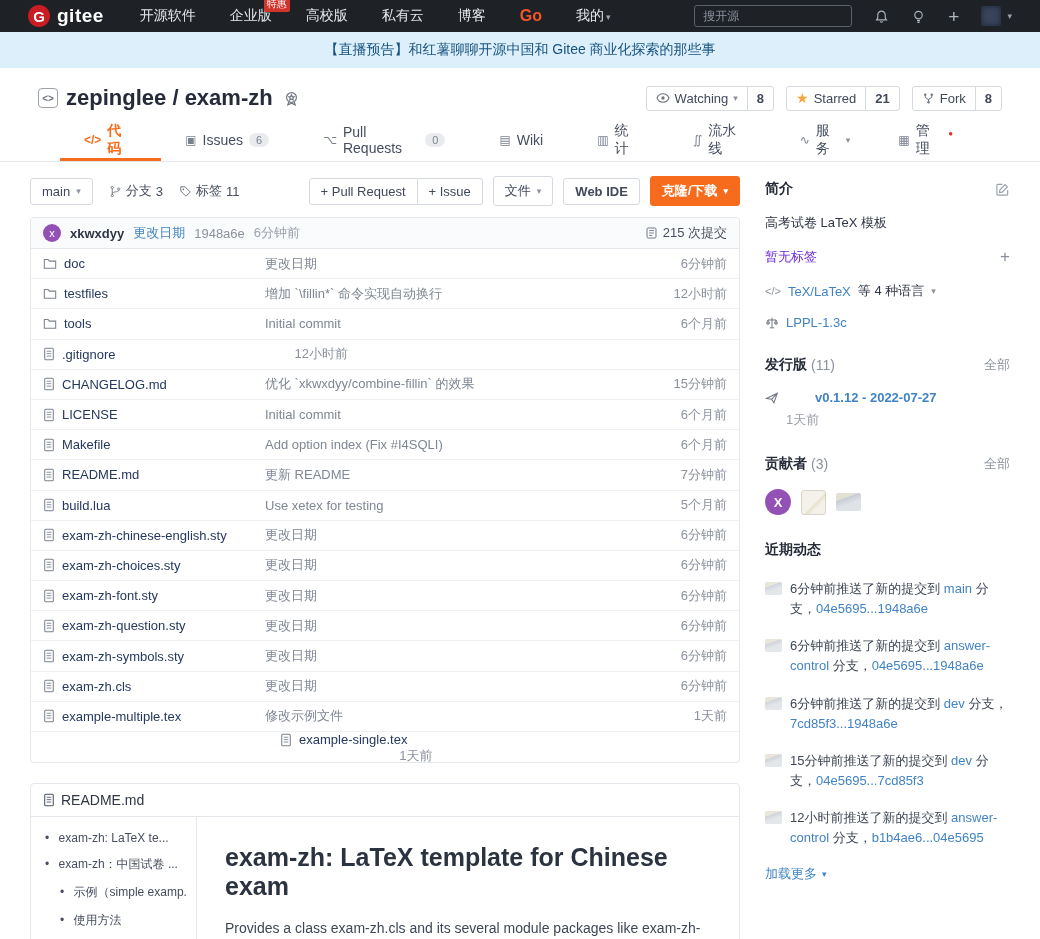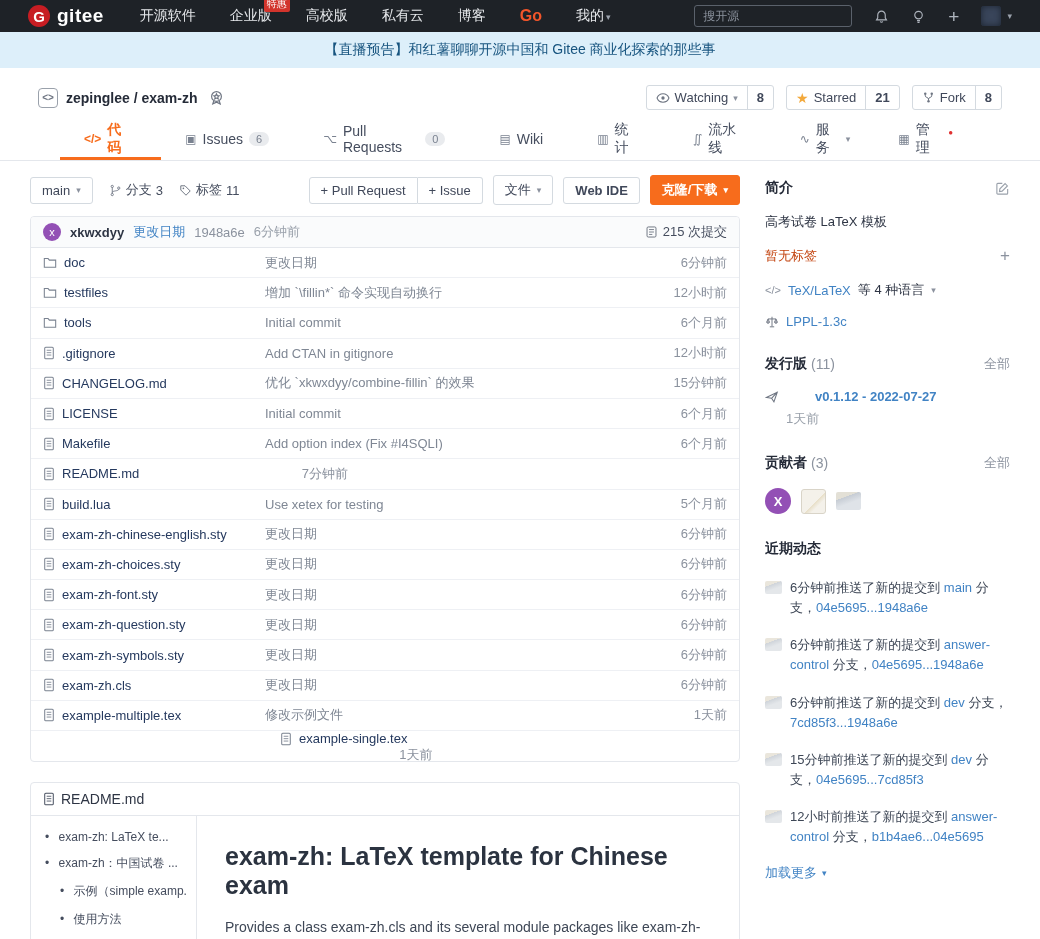--- a/index.html
+++ b/index.html
@@ -41,21 +41,21 @@
   
   .banner{height:36px;background:var(--banner-bg);display:flex;align-items:center;justify-content:center;}
   .banner a{color:var(--banner-fg);font-size:14px;}
 
   
   .repo-head{background:#fff;border-bottom:1px solid var(--border);}
   .container{width:980px;margin:0 auto;}
   .title-row{display:flex;align-items:center;padding:17px 8px 10px;}
   .repo-ico{width:20px;height:20px;border:1px solid #9aa1ab;border-radius:4px;color:#6e7582;font-size:10px;
             display:flex;align-items:center;justify-content:center;margin-right:8px;font-weight:bold;}
-  .repo-title{font-size:14px;font-weight:bold;color:#252b38;}
+  .repo-title{font-size:22px;font-weight:bold;color:#252b38;}
   .repo-title a{color:#252b38;}
   .medal{margin-left:10px;color:#6e7582;}
   .head-btns{margin-left:auto;display:flex;gap:12px;}
   .btn-split{display:flex;border:1px solid #d4dae0;border-radius:3px;overflow:hidden;background:#fff;
              font-size:13px;color:var(--body);}
   .btn-split>span{padding:4px 9px;display:flex;align-items:center;gap:5px;cursor:pointer;}
   .btn-split .cnt{border-left:1px solid #d4dae0;font-weight:bold;}
   .caret{font-size:9px;color:#8b929e;}
   .star-glyph{color:var(--star);font-size:14px;line-height:1;}
 
@@ -123,21 +123,21 @@
   .md h1{font-size:25px;color:#2b3340;margin-bottom:16px;font-weight:bold;}
   .md p{font-size:14px;color:#3e4756;line-height:1.62;max-width:505px;}
 
   
   .side-sec{margin-bottom:26px;}
   .side-h{display:flex;align-items:center;font-size:14px;font-weight:bold;color:#252b38;margin-bottom:16px;}
   .side-h .count{font-weight:normal;color:#8b929e;margin-left:4px;}
   .side-h .all{margin-left:auto;font-weight:normal;color:#8b929e;font-size:13px;cursor:pointer;}
   .side-h .edit-ico{margin-left:auto;color:#9aa1ab;cursor:pointer;}
   .side-row{display:flex;align-items:center;gap:7px;margin-bottom:15px;color:#2e3544;}
-  .side-row .muted{color:#c2410c;}
+  .side-row .muted{color:#6d28d9;}
   .side-row .plus{margin-left:auto;color:#8b929e;font-size:17px;cursor:pointer;}
   .side-row a{color:var(--link);}
   .side-ico{color:#8b929e;display:flex;font-size:11px;}
   .rel-time{color:#9aa1ab;margin:6px 0 0 21px;}
   .contribs{display:flex;align-items:center;gap:10px;}
   .ava1{width:26px;height:26px;border-radius:50%;background:#9350b5;color:#fff;font-size:13px;font-weight:bold;
         display:flex;align-items:center;justify-content:center;}
   .ava2{width:25px;height:25px;border-radius:3px;background:#f4f1ea;border:1px solid #d9d4c8;
         background-image:linear-gradient(135deg,#f4f1ea 55%,#e8dfc8 56%,#f4f1ea 70%);}
   .ava3{width:25px;height:18px;border-radius:2px;background:#d9dde2;
@@ -443,21 +443,20 @@
             <span class="f-name">
 
               <span class="f-ico ico-file">
                 <svg width="12" height="14" viewBox="0 0 14 16">
                   <rect x="2" y="1.3" width="10" height="13.4" rx="1.2" fill="none" stroke="#7a8290" stroke-width="1.2"></rect>
                   <path d="M4.3 4.8h5.4M4.3 7.6h5.4M4.3 10.4h5.4" stroke="#7a8290" stroke-width="1"></path>
                 </svg>
               </span>
               <a>.gitignore</a>
             </span>
-            <span class="f-msg"><a>Add CTAN in gitignore</a></span>
             <span class="f-time">12小时前</span>
           </div>
 
           <div class="file-row" data-kind="file">
             <span class="f-name">
 
               <span class="f-ico ico-file">
                 <svg width="12" height="14" viewBox="0 0 14 16">
                   <rect x="2" y="1.3" width="10" height="13.4" rx="1.2" fill="none" stroke="#7a8290" stroke-width="1.2"></rect>
                   <path d="M4.3 4.8h5.4M4.3 7.6h5.4M4.3 10.4h5.4" stroke="#7a8290" stroke-width="1"></path>
@@ -503,20 +502,21 @@
             <span class="f-name">
 
               <span class="f-ico ico-file">
                 <svg width="12" height="14" viewBox="0 0 14 16">
                   <rect x="2" y="1.3" width="10" height="13.4" rx="1.2" fill="none" stroke="#7a8290" stroke-width="1.2"></rect>
                   <path d="M4.3 4.8h5.4M4.3 7.6h5.4M4.3 10.4h5.4" stroke="#7a8290" stroke-width="1"></path>
                 </svg>
               </span>
               <a>README.md</a>
             </span>
+            <span class="f-msg"><a>更新 README</a></span>
             <span class="f-time">7分钟前</span>
           </div>
 
           <div class="file-row" data-kind="file">
             <span class="f-name">
 
               <span class="f-ico ico-file">
                 <svg width="12" height="14" viewBox="0 0 14 16">
                   <rect x="2" y="1.3" width="10" height="13.4" rx="1.2" fill="none" stroke="#7a8290" stroke-width="1.2"></rect>
                   <path d="M4.3 4.8h5.4M4.3 7.6h5.4M4.3 10.4h5.4" stroke="#7a8290" stroke-width="1"></path>

